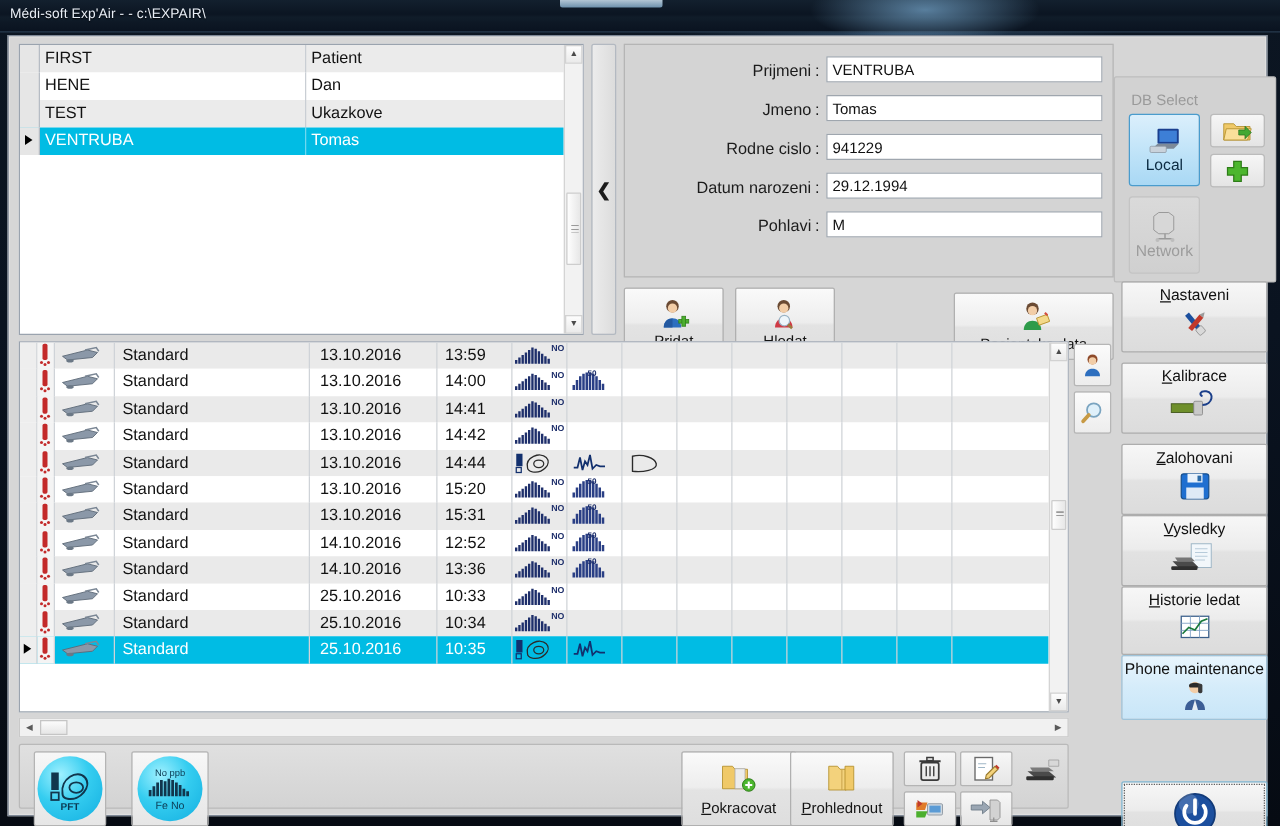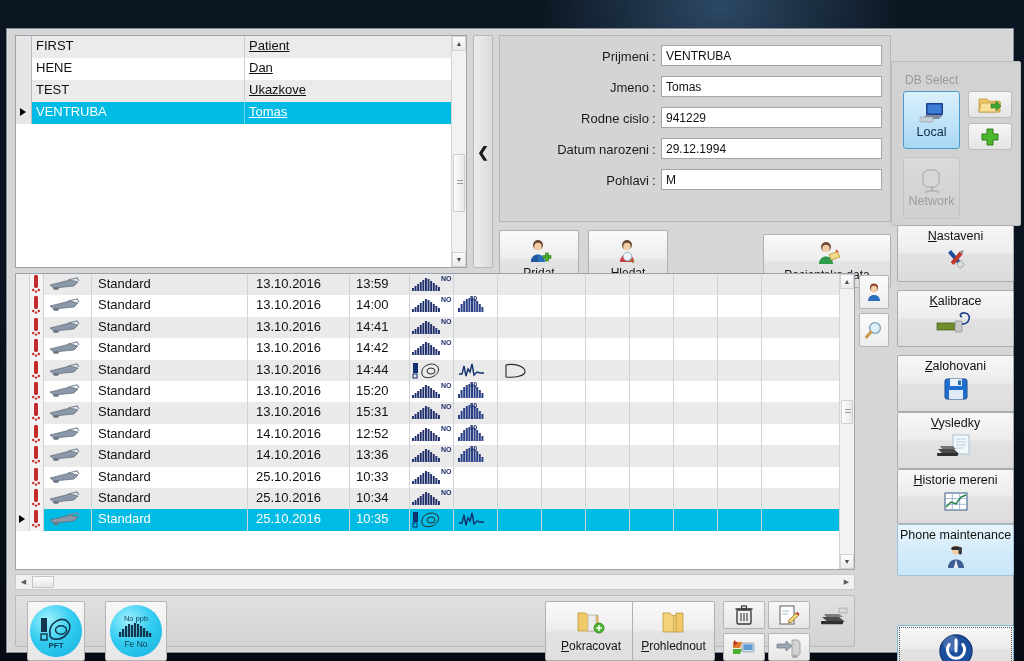--- a/index.html
+++ b/index.html
@@ -56,21 +56,21 @@
   .pg-row{ display:flex; height:22px; align-items:stretch; font-size:13px; color:#111; }
   .pg-row .marker{
     width:16px; border-right:1px solid #b6bcc4; background:#e6e6e6;
     position:relative; flex:0 0 16px;
   }
   .pg-row.sel .marker::after{
     content:""; position:absolute; left:4px; top:6px;
     border-left:6px solid #000; border-top:4px solid transparent; border-bottom:4px solid transparent;
   }
   .pg-row .c1{ flex:0 0 213px; padding:2px 0 0 4px; border-right:1px solid #c9ced4; overflow:hidden; white-space:nowrap;}
-  .pg-row .c2{ flex:1 1 auto; padding:2px 11px 0 4px; overflow:hidden; white-space:nowrap;text-decoration:underline;}
+  .pg-row .c2{ flex:1 1 auto; padding:2px 11px 0 4px; overflow:hidden; white-space:nowrap;}
   .pg-row.odd{ background:#ebebeb; }
   .pg-row.even{ background:#ffffff; }
   .pg-row.sel{ background:#00bce4; color:#ffffff; }
   .pg-row.sel .marker{ background:#e6e6e6; }
   .pg-row.sel .c1{ border-right-color:#6fd8ef; }
 
   
   .vsb{
     position:absolute; right:0; top:0; width:15px; bottom:0;
     background:#f2f2f2; border-left:1px solid #d4d4d4;
@@ -248,20 +248,25 @@
 
   
   svg{ display:block; }
 </style>
 </head>
 <body>
 
 <div id="app">
   <div class="desktop"></div>
 
+  <div class="titlebar">
+    <div class="glow"></div>
+    <div class="topnub"></div>
+    <div class="title-text">Médi-soft Exp'Air -  - c:\EXPAIR\</div>
+  </div>
 
   <div class="client">
 
     <div class="patient-grid">
       <div class="pg-rows" id="pg-rows">
           <div class="pg-row odd">
             <div class="marker"></div>
             <div class="c1">FIRST</div>
             <div class="c2">Patient</div>
           </div>
@@ -440,21 +445,21 @@
           <line x1="20" y1="12" x2="30" y2="12"></line>
             <line x1="20" y1="15" x2="28" y2="15"></line>
         </g>
         <path d="M2 16h16l5 5H7z" fill="#4a4a4a"></path>
         <path d="M4 13h13l3 3H6z" fill="#777"></path>
         <rect x="1" y="20" width="21" height="3" rx="1" fill="#2f2f2f"></rect>
       </svg>
     </div>
 
     <div class="sidebtn" style="top:440px;height:55px;">
-      <span class="lbl"><u id="sb4p">H</u><span id="sb4r">istorie mereni</span></span>
+      <span class="lbl"><u id="sb4p">H</u><span id="sb4r">istorie ledat</span></span>
       <svg width="28" height="26" viewBox="0 0 28 26" style="margin-top:2px;">
         <rect x="3" y="4" width="22" height="17" fill="#fff" stroke="#3a5f8a" stroke-width="1"></rect>
         <g stroke="#7fa0c4" stroke-width=".7">
           <line x1="3" y1="9.6" x2="25" y2="9.6"></line>
             <line x1="3" y1="15.3" x2="25" y2="15.3"></line>
           <line x1="10.3" y1="4" x2="10.3" y2="21"></line>
             <line x1="17.6" y1="4" x2="17.6" y2="21"></line>
         </g>
         <polyline points="4,18 9,13 14,15 19,8 24,6" fill="none" stroke="#1b7a3d" stroke-width="1.4"></polyline>
       </svg>

